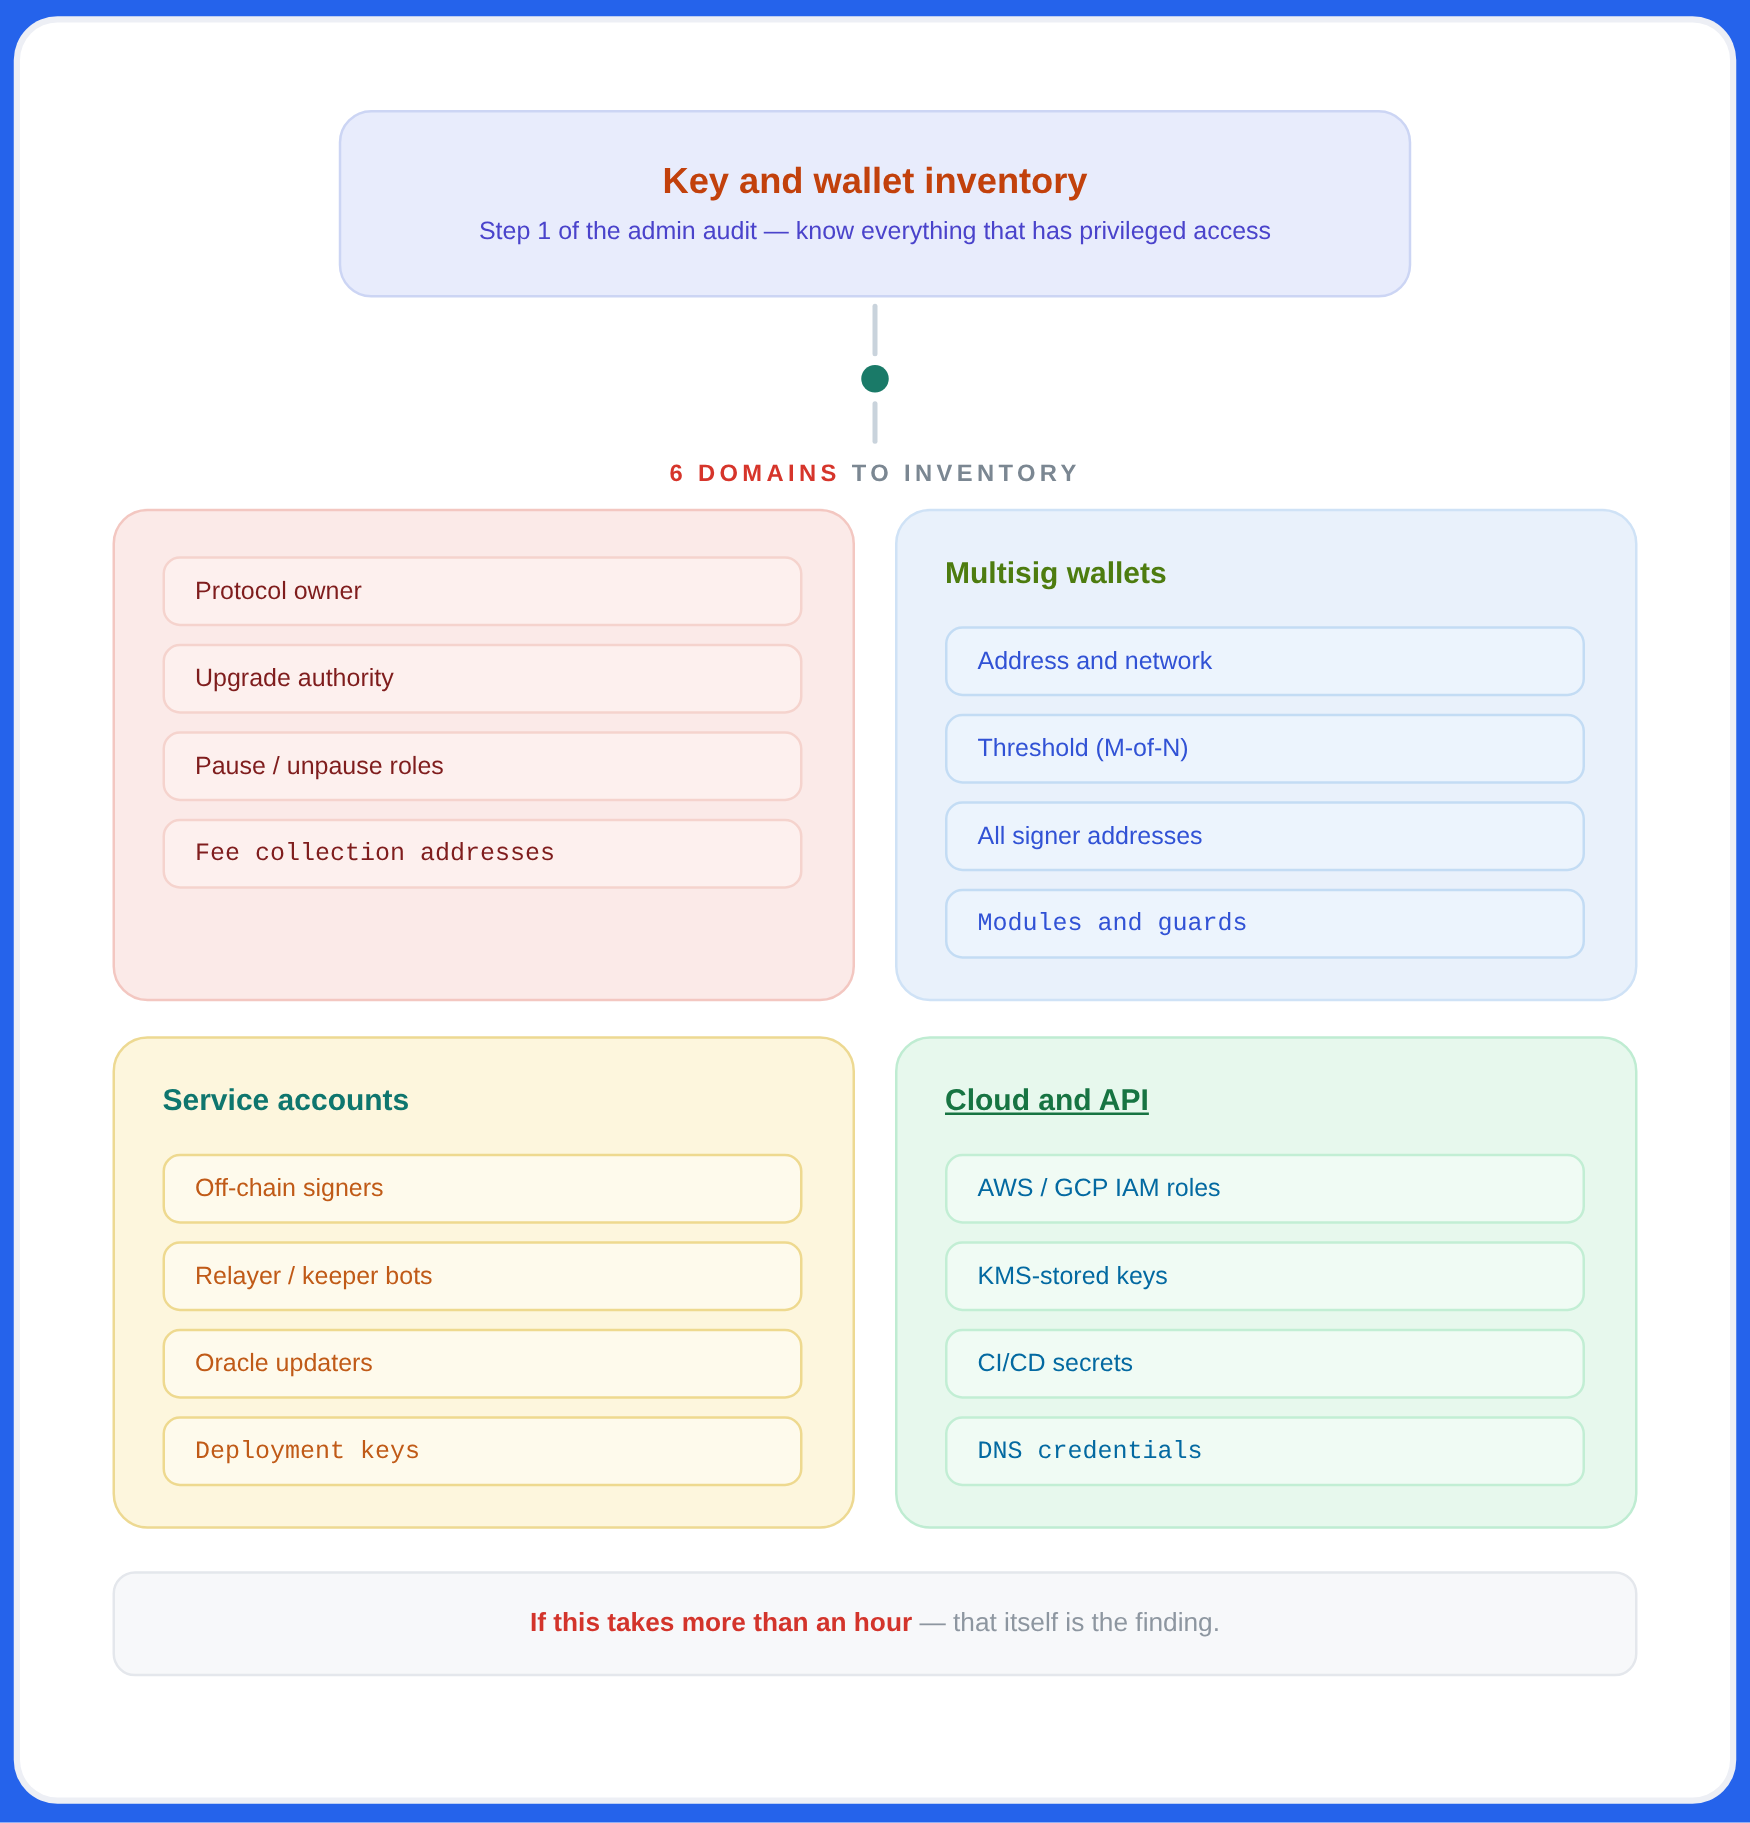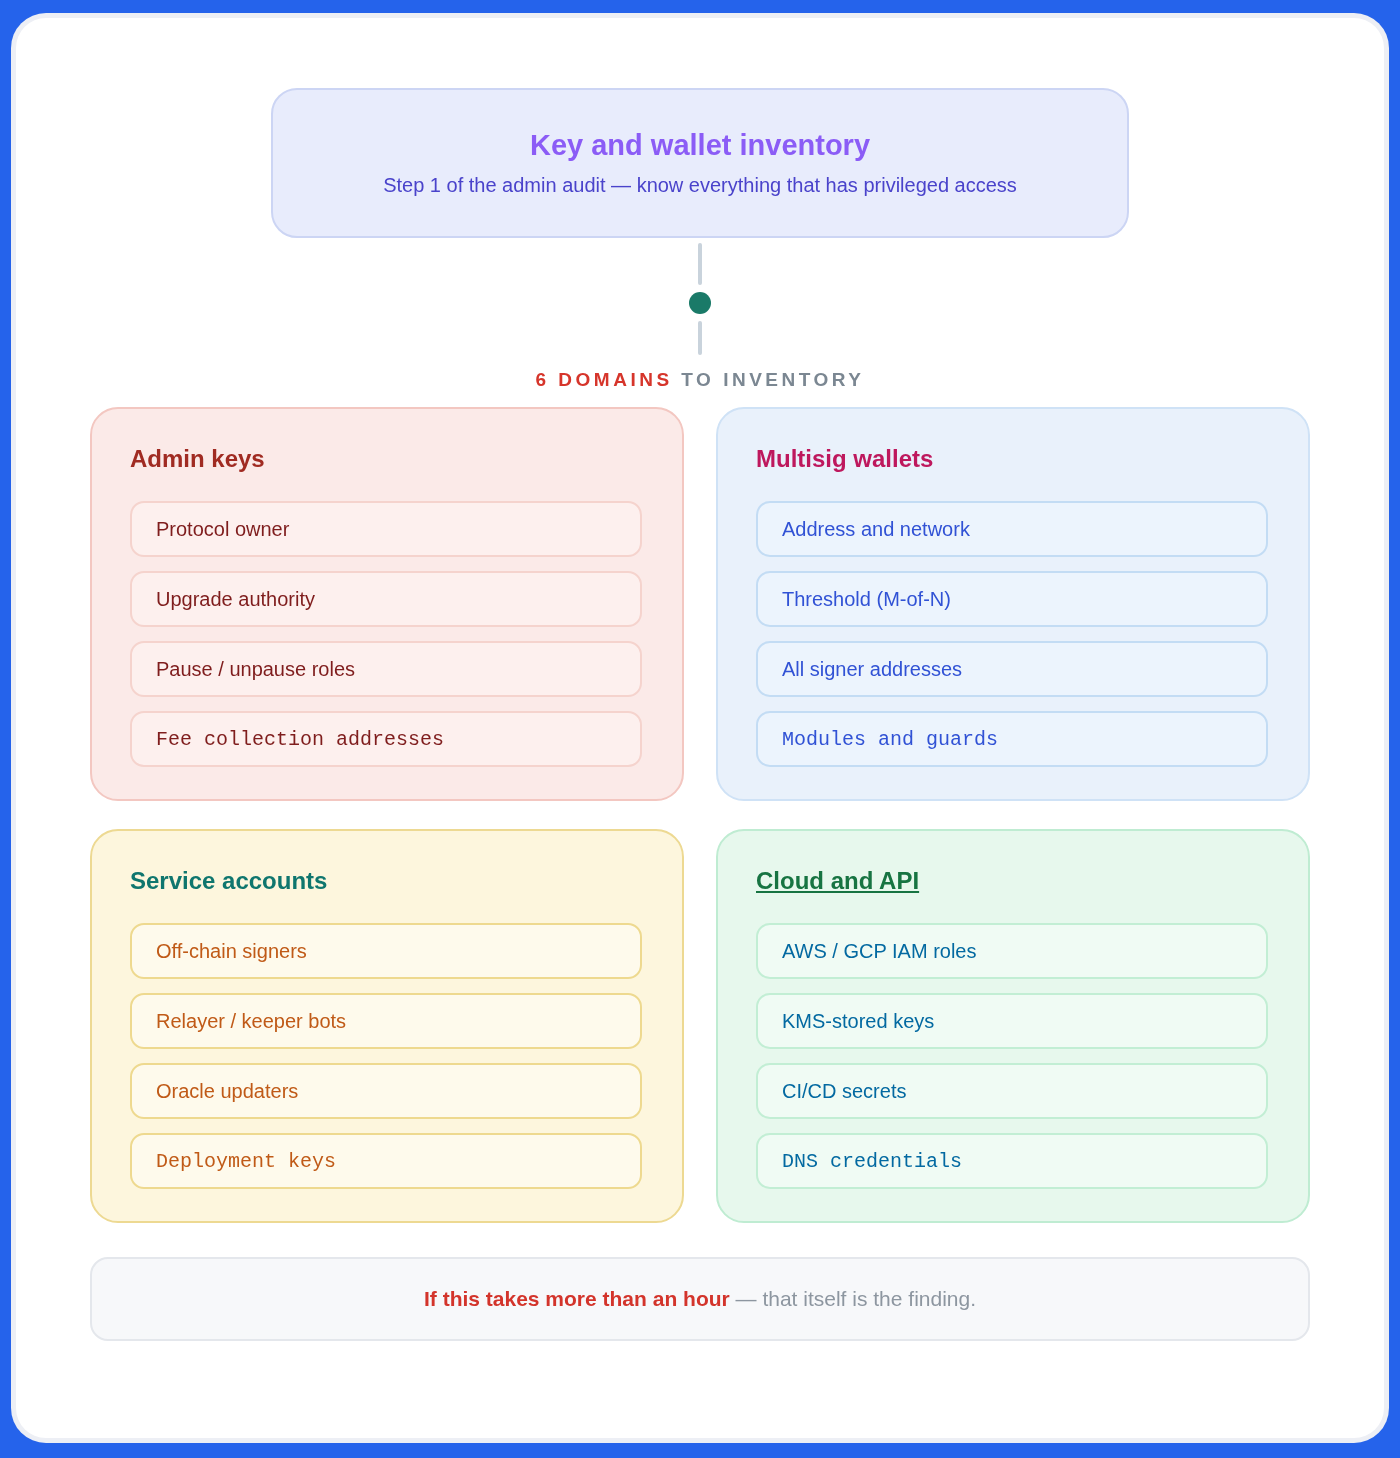--- a/index.html
+++ b/index.html
@@ -38,21 +38,21 @@
     box-sizing: border-box;
     display: flex;
     flex-direction: column;
     align-items: center;
     justify-content: center;
     gap: 12px;
   }
   .header-title {
     font-size: 29px;
     font-weight: bold;
-    color: #8b5cf6;
+    color: #c2410c;
   }
   .header-subtitle {
     font-size: 20px;
     color: #4a43cb;
   }
 
   
   .connector {
     display: flex;
     flex-direction: column;
@@ -114,21 +114,21 @@
     font-size: 20px;
     margin-bottom: 14px;
   }
   .item:last-child { margin-bottom: 0; font-family: Liberation Mono, monospace; }
 
   .card.admin        { background: #fbeae8; border-color: #f3c7c1; }
   .card.admin h2     { color: #a02b22; }
   .card.admin .item  { background: #fdf0ee; border-color: #f5d3cd; color: #7f1d1d; }
 
   .card.multisig       { background: #e9f1fb; border-color: #cfe2f6; }
-  .card.multisig h2    { color: #be185d; }
+  .card.multisig h2    { color: #4d7c0f; }
   .card.multisig .item { background: #ecf4fd; border-color: #c3dcf4; color: #3152d5; }
 
   .card.service        { background: #fdf6dd; border-color: #edd992; }
   .card.service h2     { color: #0f766e; }
   .card.service .item  { background: #fefaec; border-color: #eed98f; color: #c05a17; }
 
   .card.cloud        { background: #e7f8ed; border-color: #bfecd2; }
   .card.cloud h2     { color: #177442; text-decoration: underline; }
   .card.cloud .item  { background: #f0fbf4; border-color: #c2eed4; color: #0369a1; }
 
@@ -164,21 +164,20 @@
     <div class="connector">
       <div class="vline v1"></div>
       <div class="dot"></div>
       <div class="vline v2"></div>
       <div class="domains-label"><span class="domains-accent">6 DOMAINS</span><span class="domains-rest"> TO INVENTORY</span></div>
     </div>
 
     <div class="grid">
 
       <section class="card admin">
-        <h2>Admin keys</h2>
         <div class="item">Protocol owner</div>
         <div class="item">Upgrade authority</div>
         <div class="item">Pause / unpause roles</div>
         <div class="item">Fee collection addresses</div>
       </section>
 
       <section class="card multisig">
         <h2>Multisig wallets</h2>
         <div class="item">Address and network</div>
         <div class="item">Threshold (M-of-N)</div>

